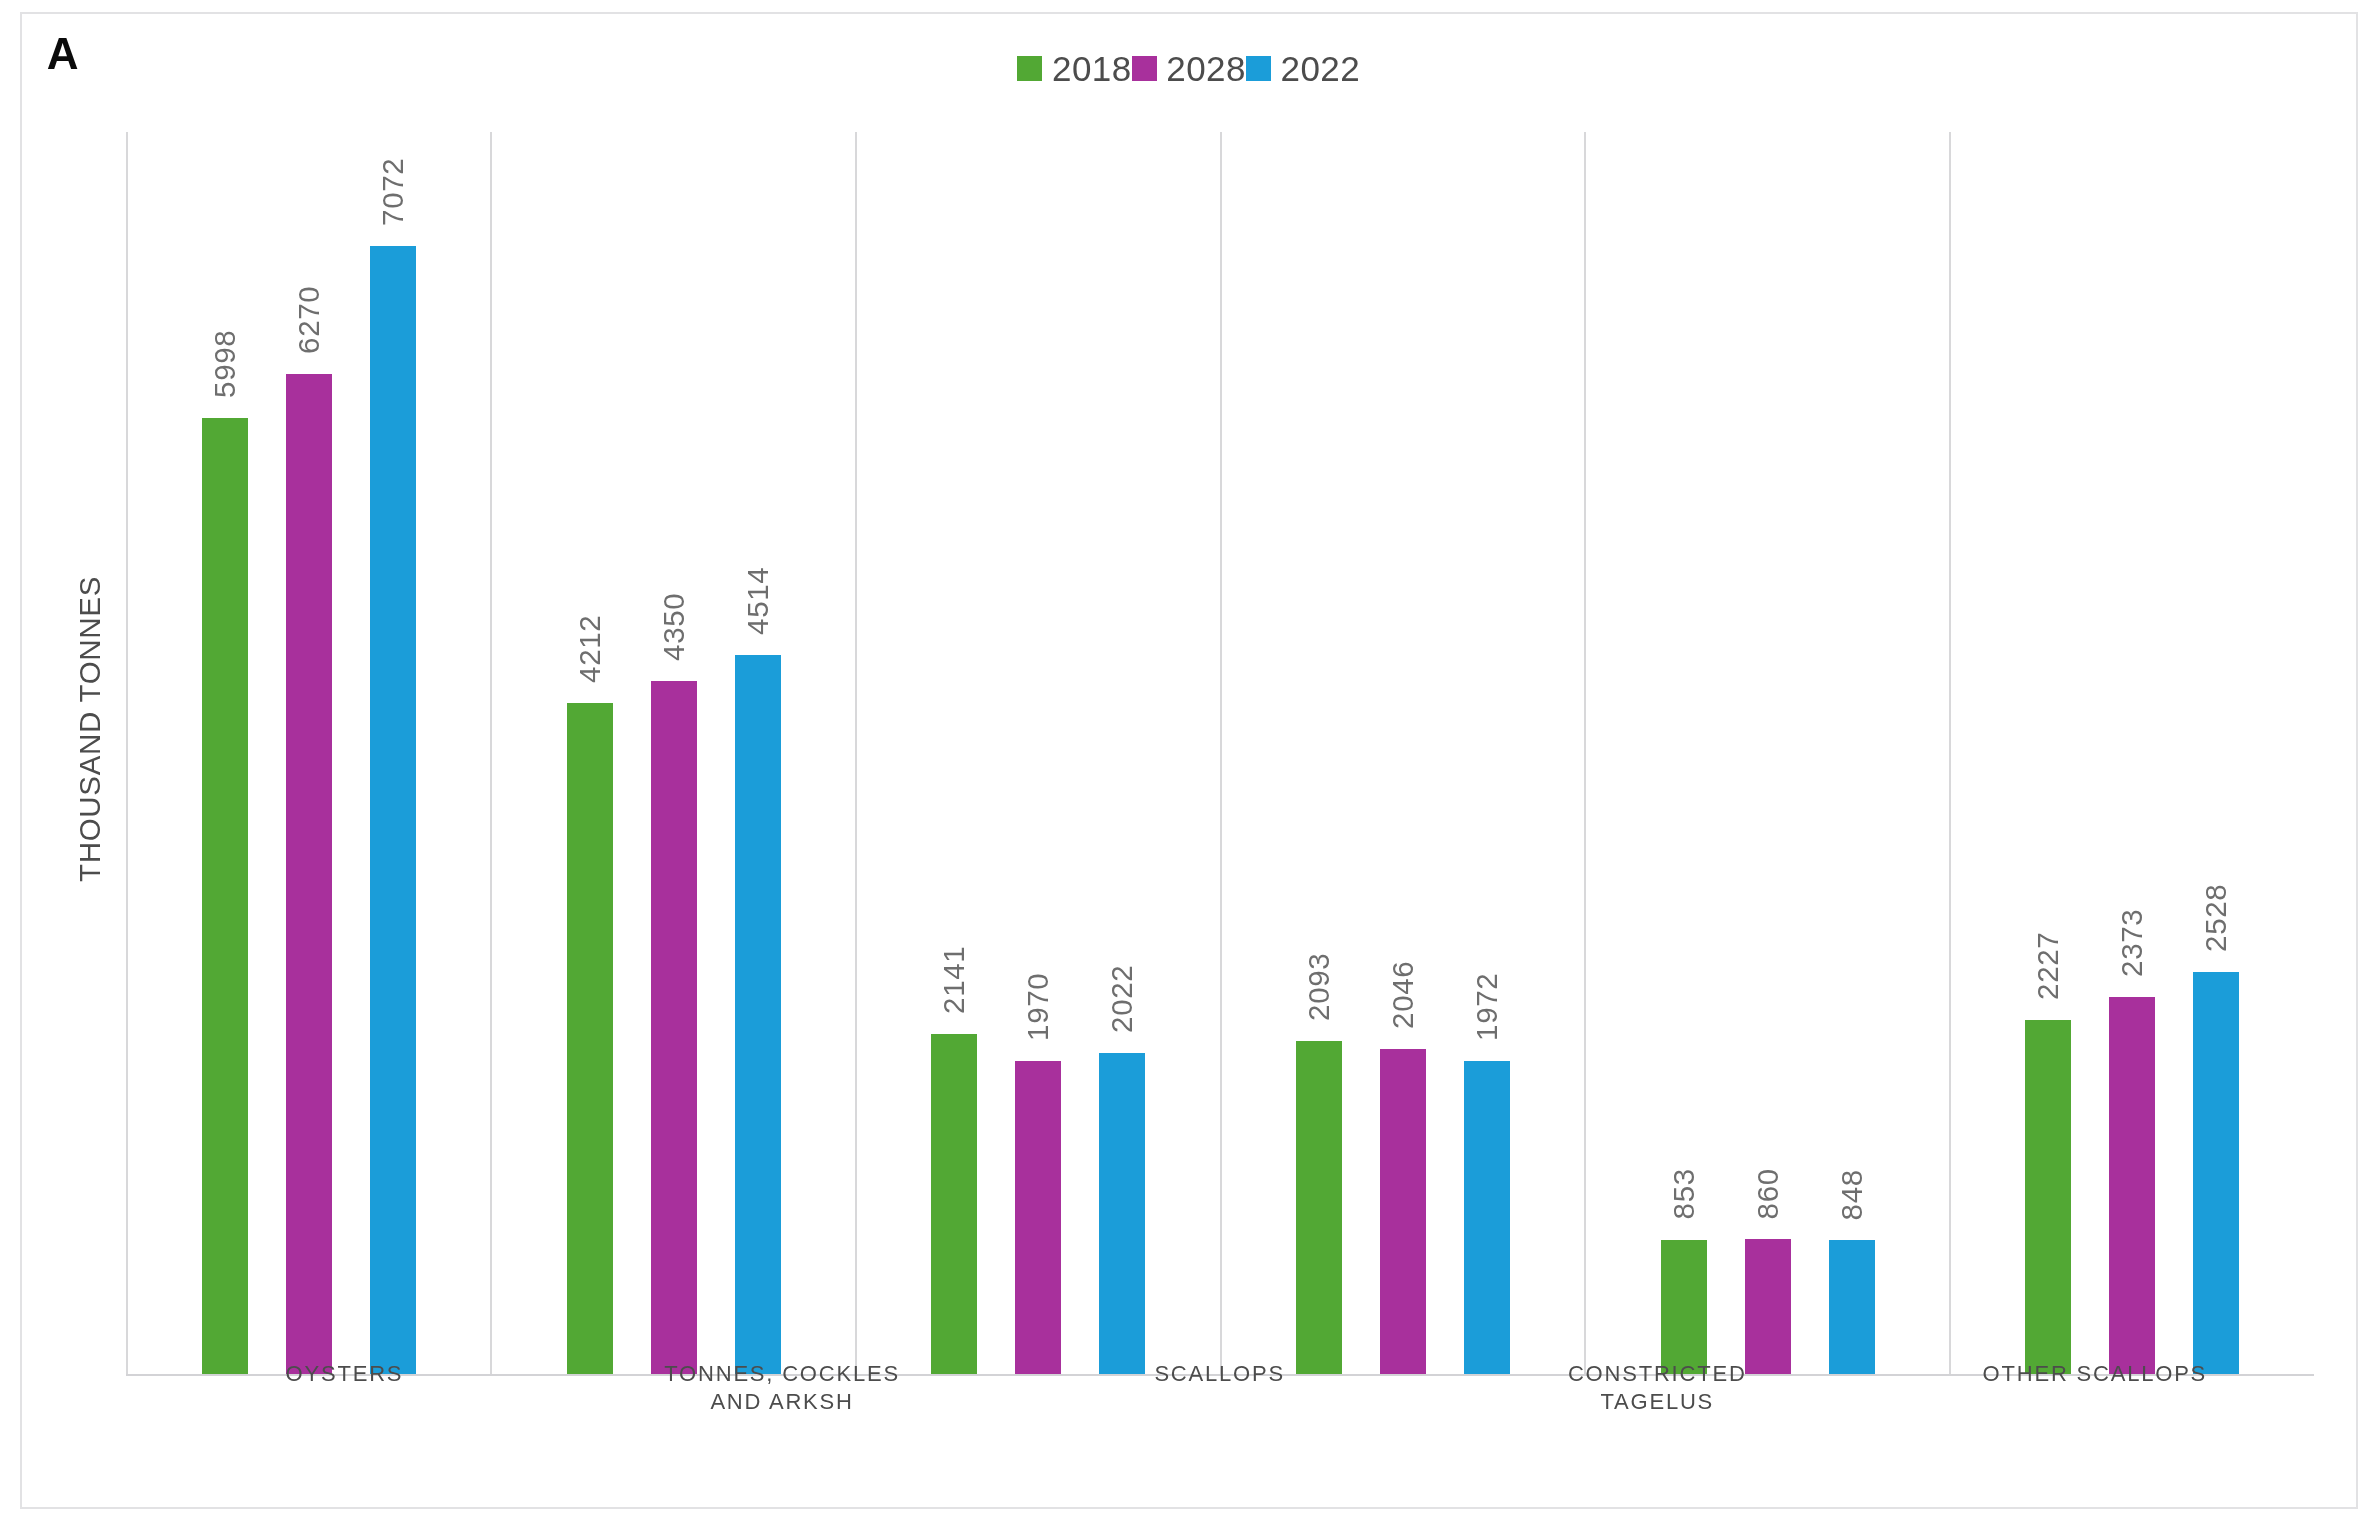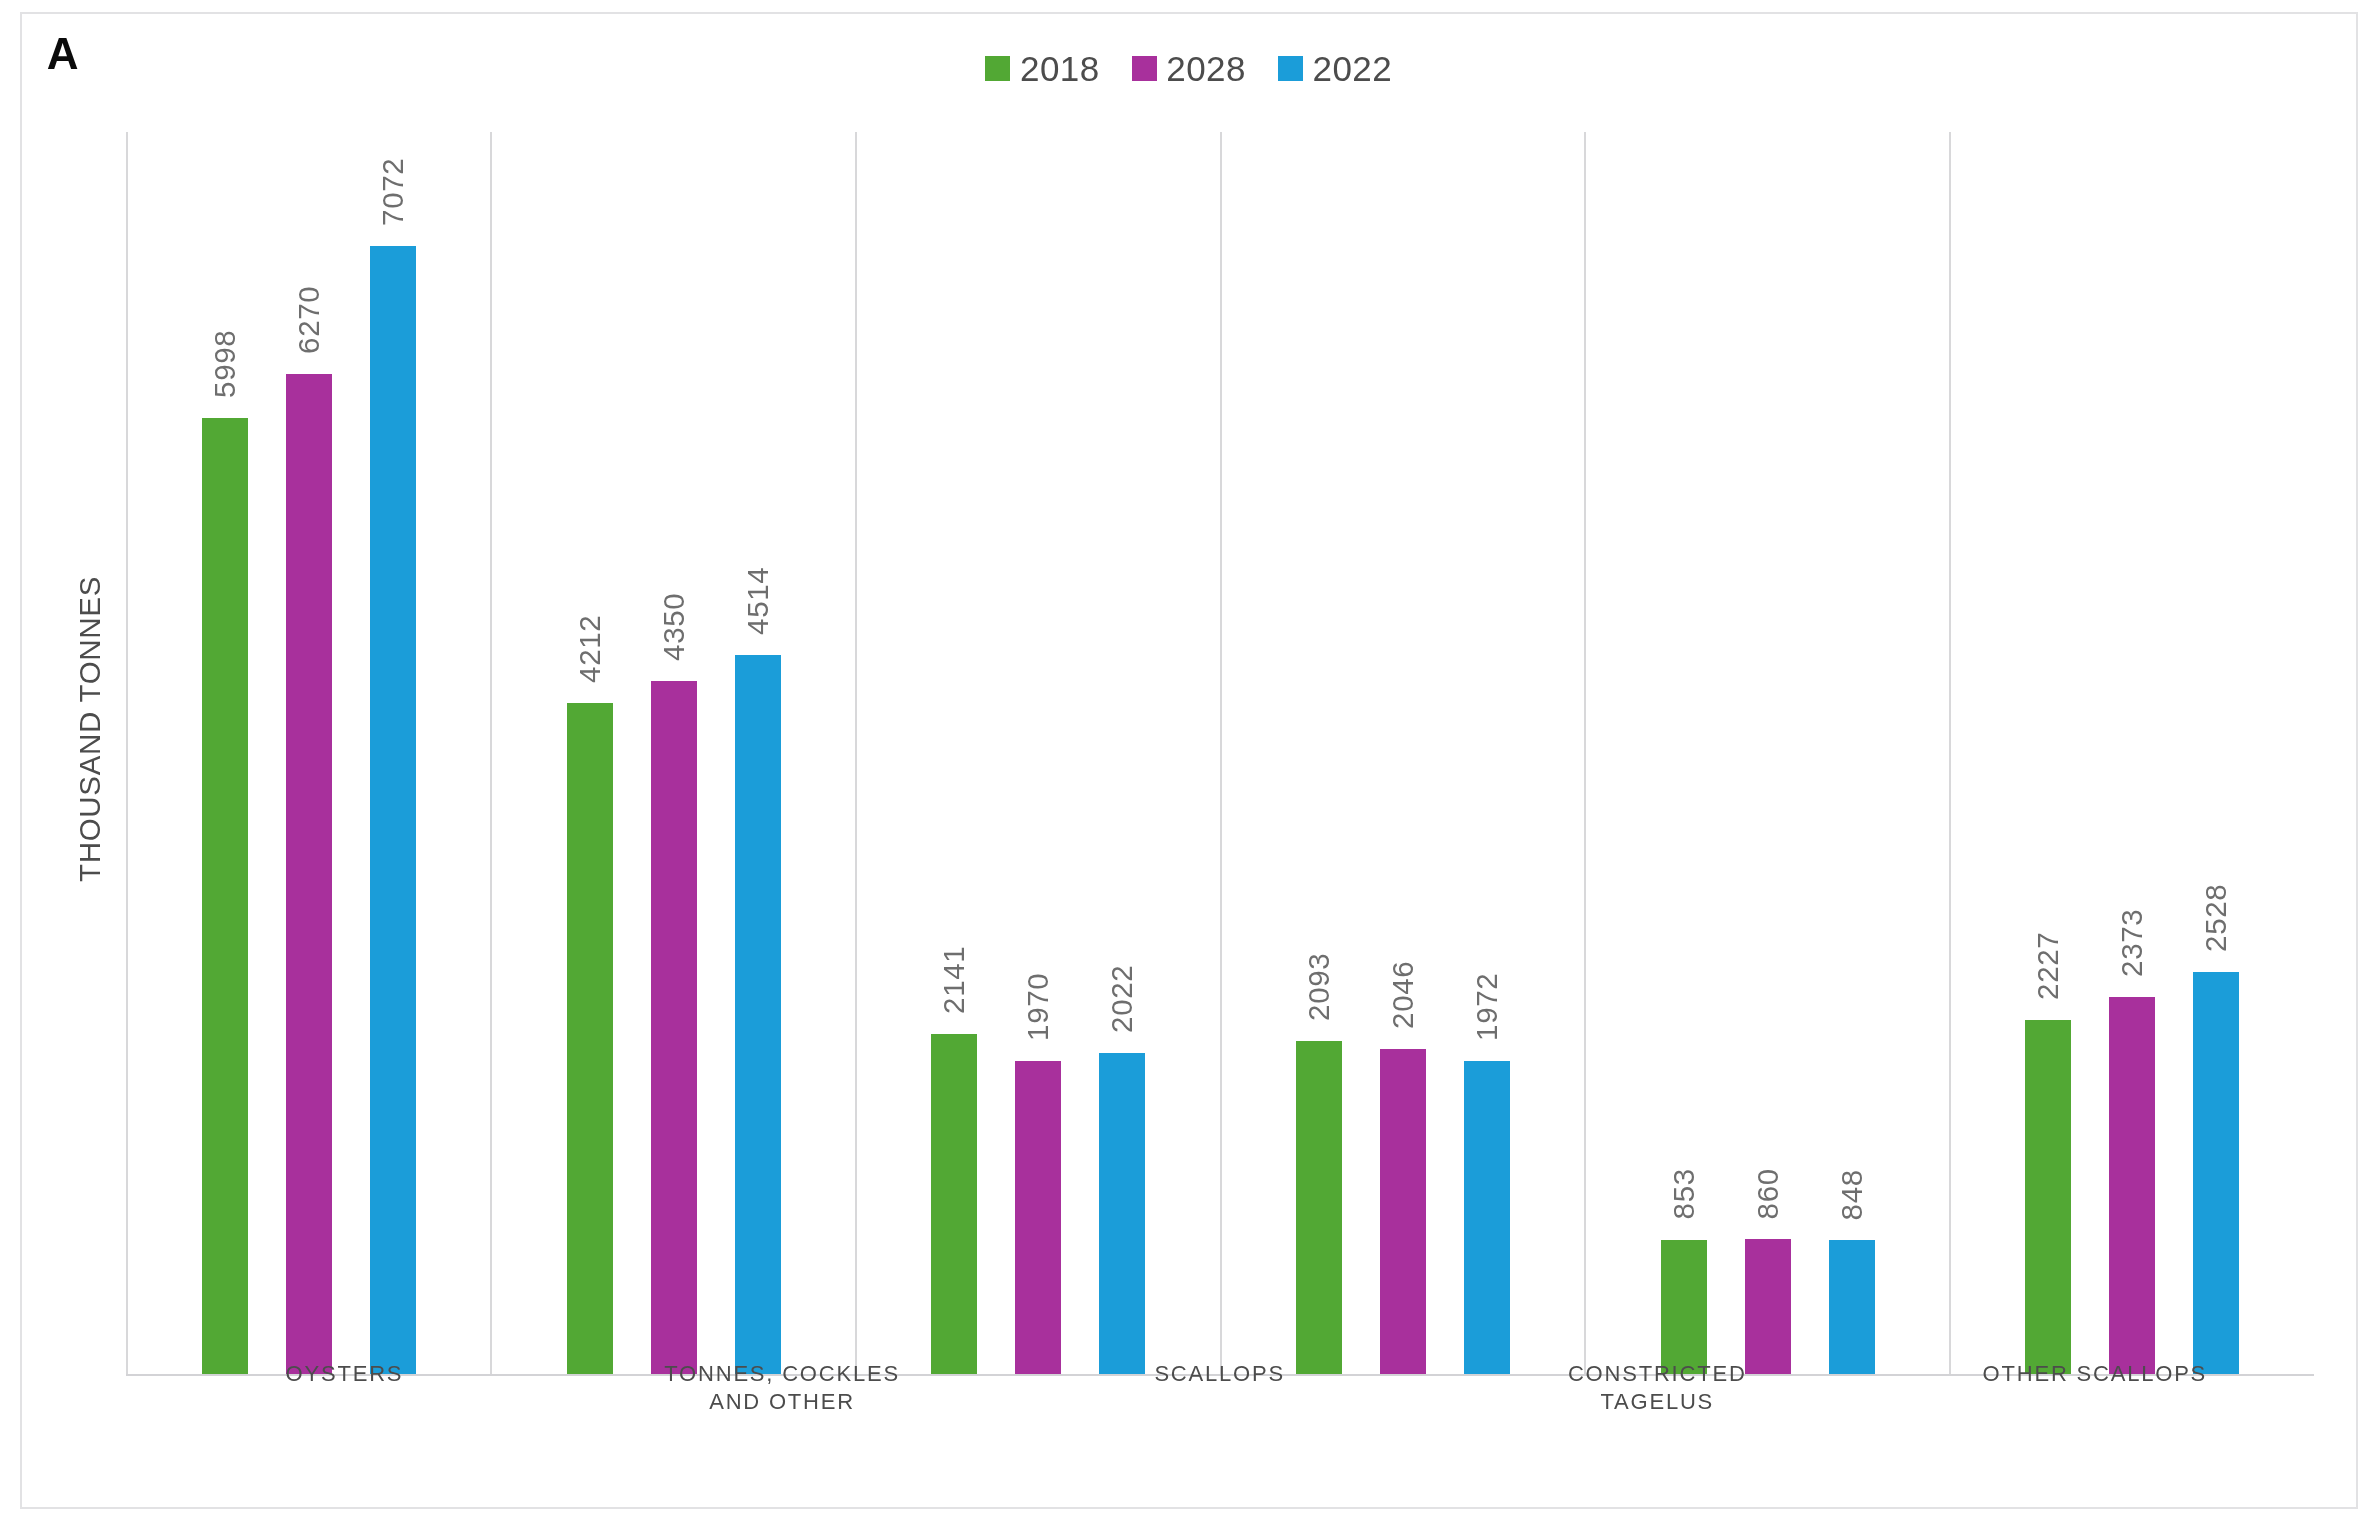--- a/index.html
+++ b/index.html
@@ -40,21 +40,20 @@
 
   
   .legend {
     position: absolute;
     left: 0;
     right: 0;
     top: 37px;
     display: flex;
     justify-content: center;
     align-items: center;
-    gap: 32px;
     pointer-events: none;
   }
   .legend-item {
     display: flex;
     align-items: center;
     gap: 9.8px;
   }
   .legend-swatch {
     width: 25px;
     height: 25px;
@@ -302,21 +301,21 @@
       </div>
     <div class="baseline"></div>
   </div>
 
   <div class="cats" id="cats">
       <div class="cat">
         <div>OYSTERS</div>
       </div>
       <div class="cat">
         <div>TONNES, COCKLES</div>
-        <div>AND OTHER</div>
+        <div>AND ARKSH</div>
       </div>
       <div class="cat">
         <div>SCALLOPS</div>
       </div>
       <div class="cat">
         <div>CONSTRICTED</div>
         <div>TAGELUS</div>
       </div>
       <div class="cat">
         <div>OTHER SCALLOPS</div>

